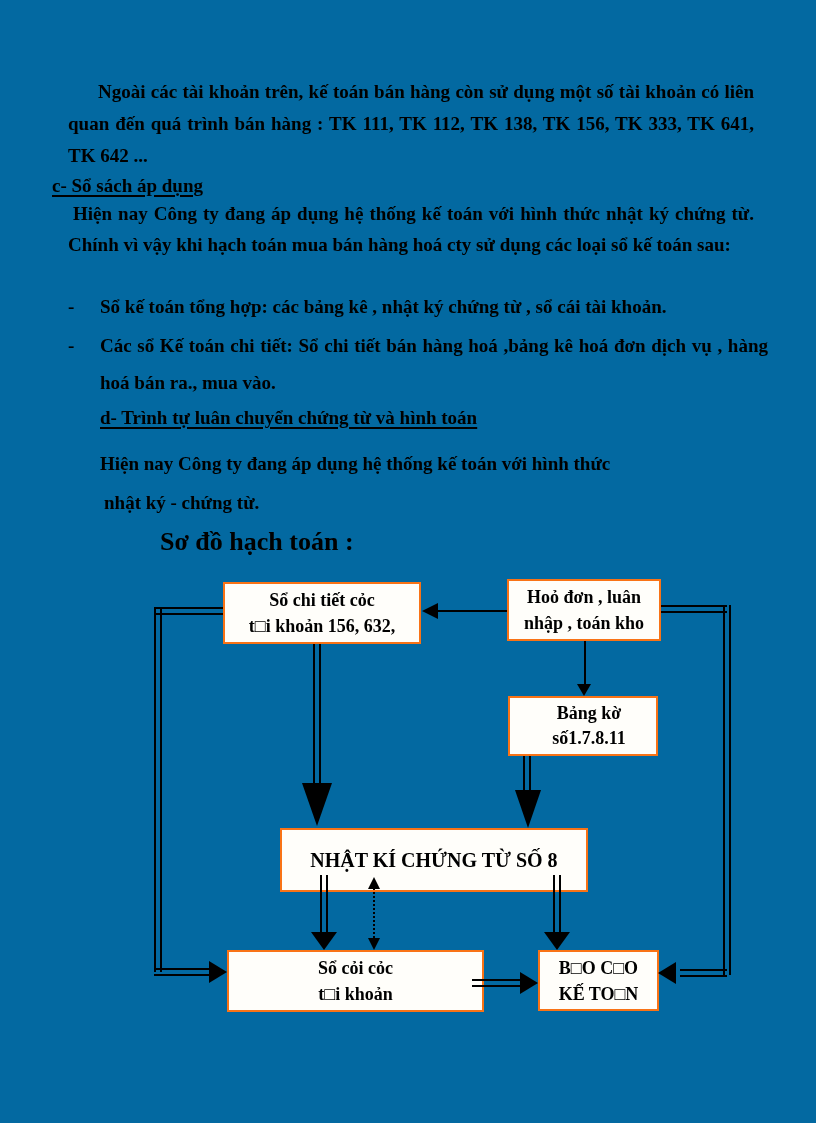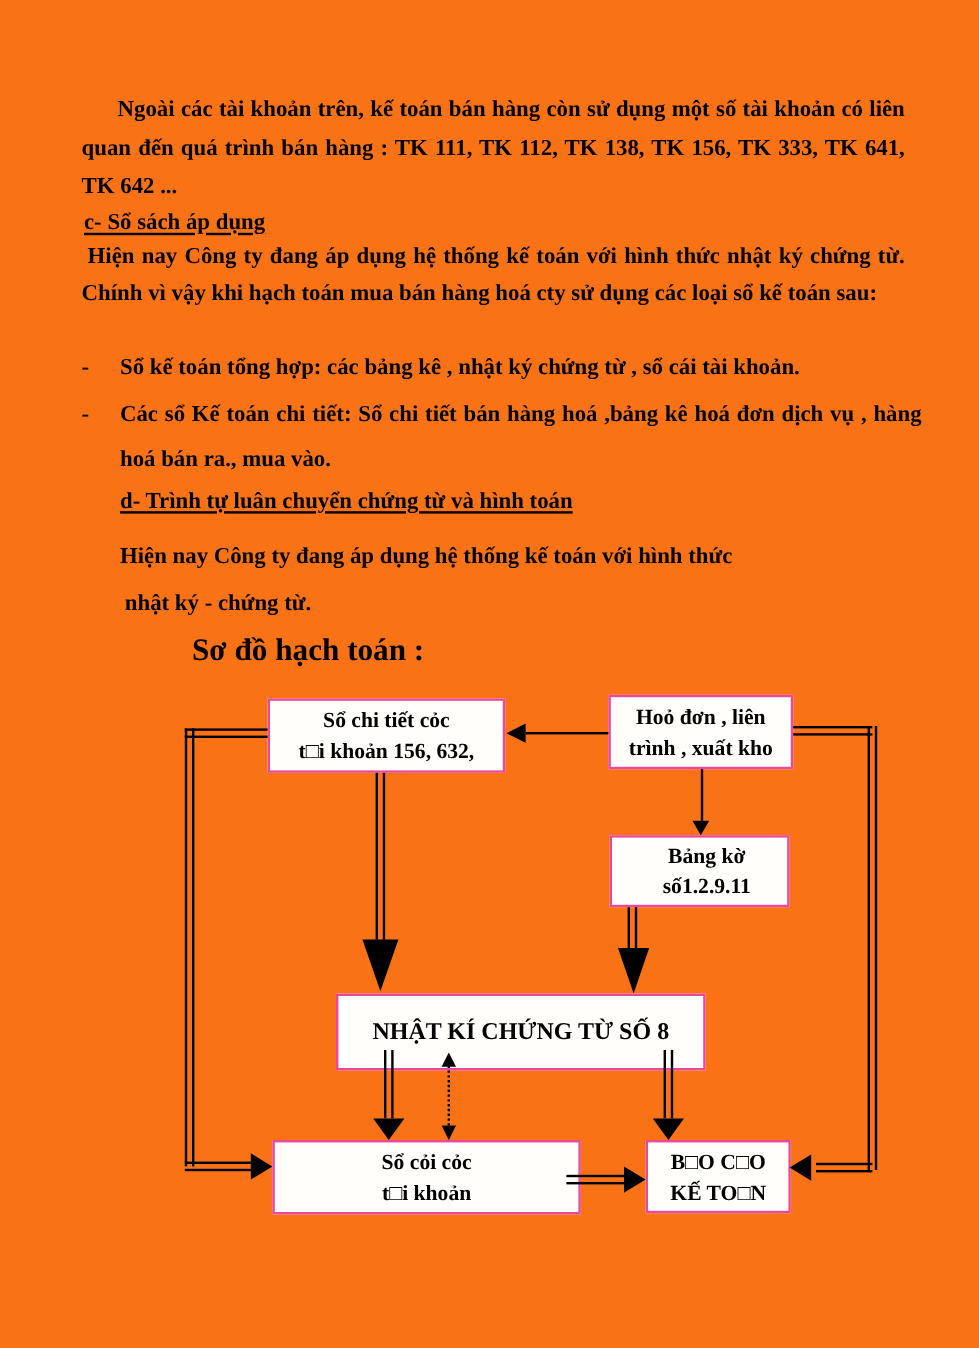--- a/index.html
+++ b/index.html
@@ -1,59 +1,59 @@
 <!DOCTYPE html>
 <html><head>
 <meta charset="utf-8">
 <style>
   html,body{margin:0;padding:0;background:#e8e8e8;}
   .page{
     position:relative;
     width:816px;height:1123px;
-    background:#f97316;
+    background:#0369a1;
     font-family:"Liberation Serif", serif;
     font-weight:bold;
     color:#000000;
     overflow:hidden;
     margin:0 auto;
   }
   .txt{position:absolute;font-size:19px;line-height:32px;}
   .just{text-align:justify;}
   .ul{text-decoration:underline;text-decoration-thickness:2px;text-underline-offset:3px;}
   .bullet{display:flex;}
   .bullet .marker{width:32px;flex:0 0 32px;}
   .bullet .btxt{flex:1;text-align:justify;}
 
   
   .dbox{
     position:absolute;
     box-sizing:border-box;
     background:#fffefa;
-    border:2px solid #ec4899;
+    border:2px solid #f97316;
     display:flex;flex-direction:column;
     justify-content:center;align-items:center;
     text-align:center;
     font-size:18px;line-height:26px;
   }
   
   .sline-h{position:absolute;height:2px;background:#000;}
   .sline-v{position:absolute;width:2px;background:#000;}
   .dline-h{position:absolute;box-sizing:content-box;height:4px;border-top:2px solid #000;border-bottom:2px solid #000;}
   .dline-v{position:absolute;box-sizing:content-box;width:4px;border-left:2px solid #000;border-right:2px solid #000;}
   .tri{position:absolute;width:0;height:0;}
   .dotted-v{position:absolute;width:0;border-left:2px dotted #000;}
 </style>
 </head>
 <body>
 
 <div class="page">
 
   <div class="txt just" style="left:68px;top:76px;width:686px;text-indent:30px;">Ngoài các tài khoản trên, kế toán bán hàng còn sử dụng một số tài khoản có liên quan đến quá trình bán hàng : TK 111, TK 112, TK 138, TK 156, TK 333, TK 641, TK 642 ...</div>
 
-  <div class="txt ul" style="left:70px;top:170px;">c- Sổ sách áp dụng</div>
+  <div class="txt ul" style="left:52px;top:170px;">c- Sổ sách áp dụng</div>
 
   <div class="txt just" style="left:68px;top:198px;width:686px;line-height:31px;text-indent:5px;">Hiện nay Công ty đang áp dụng hệ thống kế toán với hình thức nhật ký chứng từ. Chính vì vậy khi hạch toán mua bán hàng hoá cty sử dụng các loại sổ kế toán sau:</div>
 
   <div class="txt bullet" style="left:68px;top:290px;width:700px;line-height:33px;">
     <span class="marker">-</span>
     <span class="btxt">Sổ kế toán tổng hợp: các bảng kê , nhật ký chứng từ , sổ cái tài khoản.</span>
   </div>
 
   <div class="txt bullet" style="left:68px;top:327px;width:700px;line-height:37px;">
     <span class="marker">-</span>
@@ -69,27 +69,27 @@
   <div class="txt" style="left:160px;top:526px;font-size:26px;">Sơ đồ hạch toán :</div>
 
   <div>
 
     <div class="dbox" style="left:223px;top:582px;width:198px;height:62px;">
       <div>Sổ chi tiết cỏc</div>
       <div>t□i khoản 156, 632,</div>
     </div>
 
     <div class="dbox" style="left:507px;top:579px;width:154px;height:62px;">
-      <div>Hoỏ đơn , liên</div>
-      <div>trình , xuất kho</div>
+      <div>Hoỏ đơn , luân</div>
+      <div>nhập , toán kho</div>
     </div>
 
     <div class="dbox" style="left:508px;top:696px;width:150px;height:60px;line-height:25px;padding-left:12px;">
       <div>Bảng kờ</div>
-      <div>số1.2.9.11</div>
+      <div>số1.7.8.11</div>
     </div>
 
     <div class="dbox" style="left:280px;top:828px;width:308px;height:64px;font-size:20px;">
       <div>NHẬT KÍ CHỨNG TỪ SỐ 8</div>
     </div>
 
     <div class="dbox" style="left:227px;top:950px;width:257px;height:62px;">
       <div>Sổ cỏi cỏc</div>
       <div>t□i khoản</div>
     </div>

